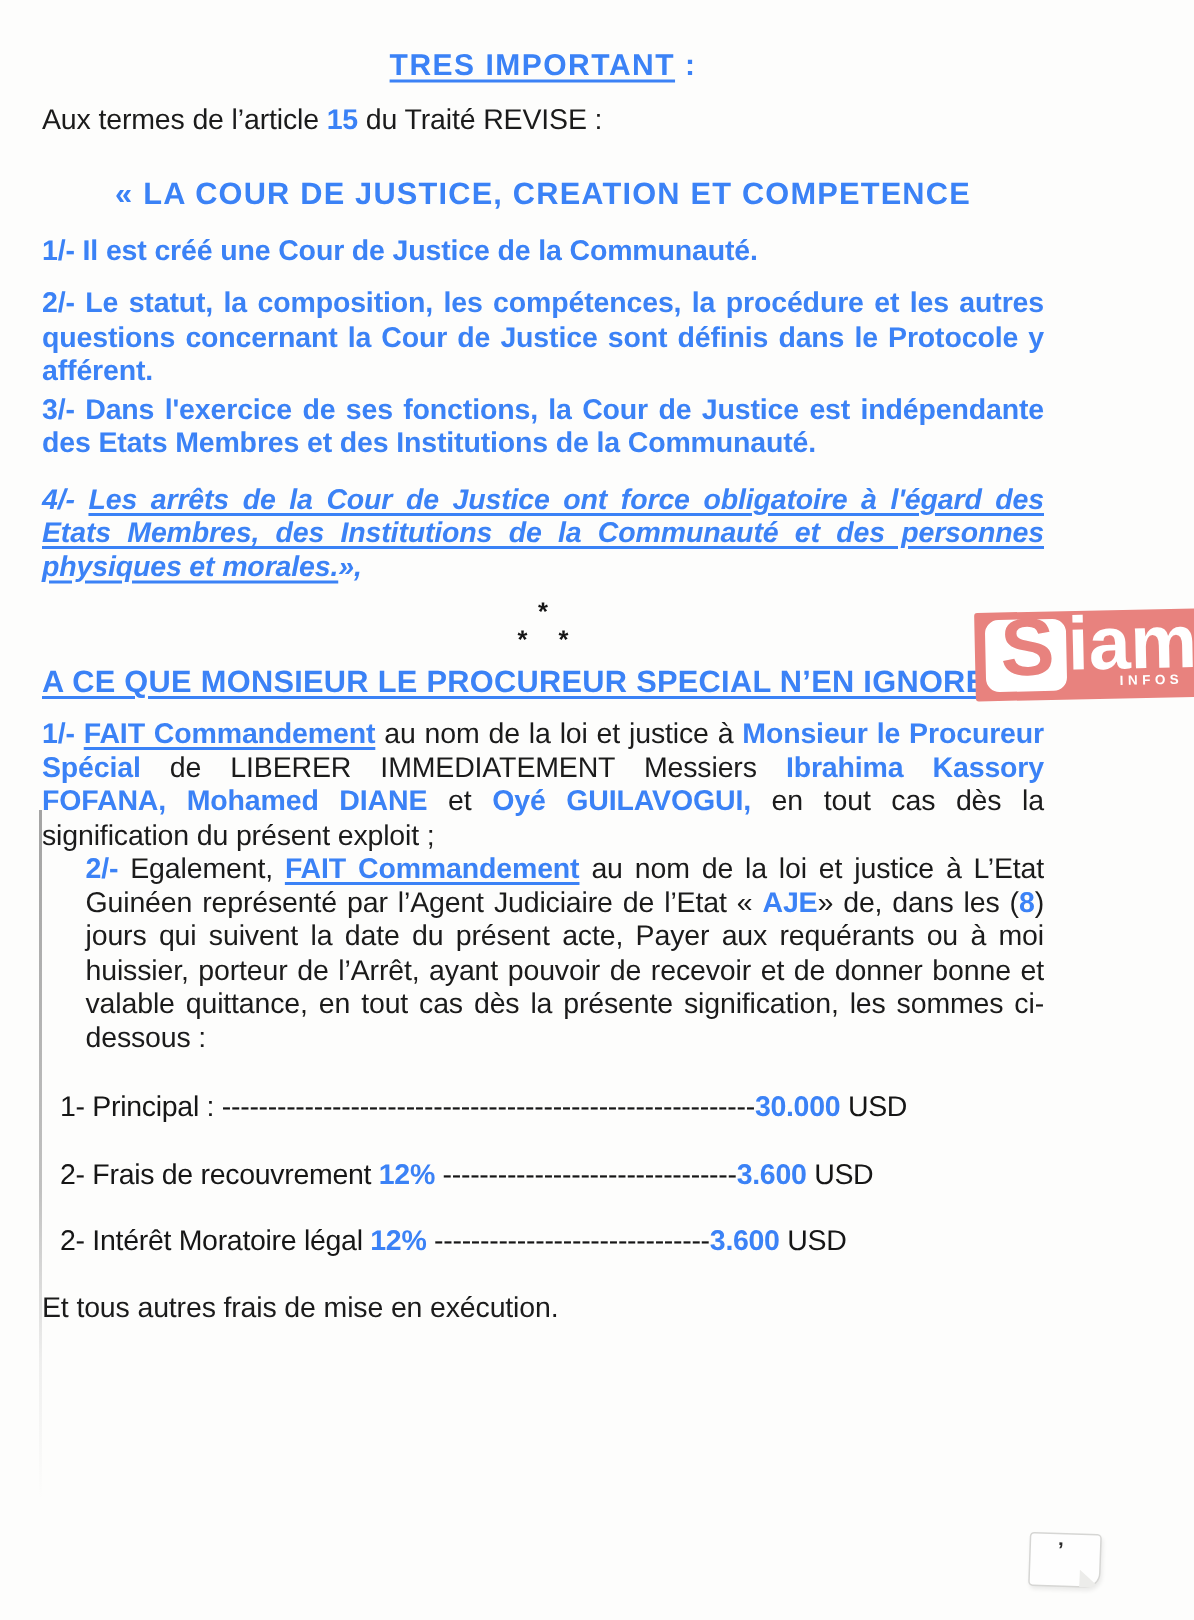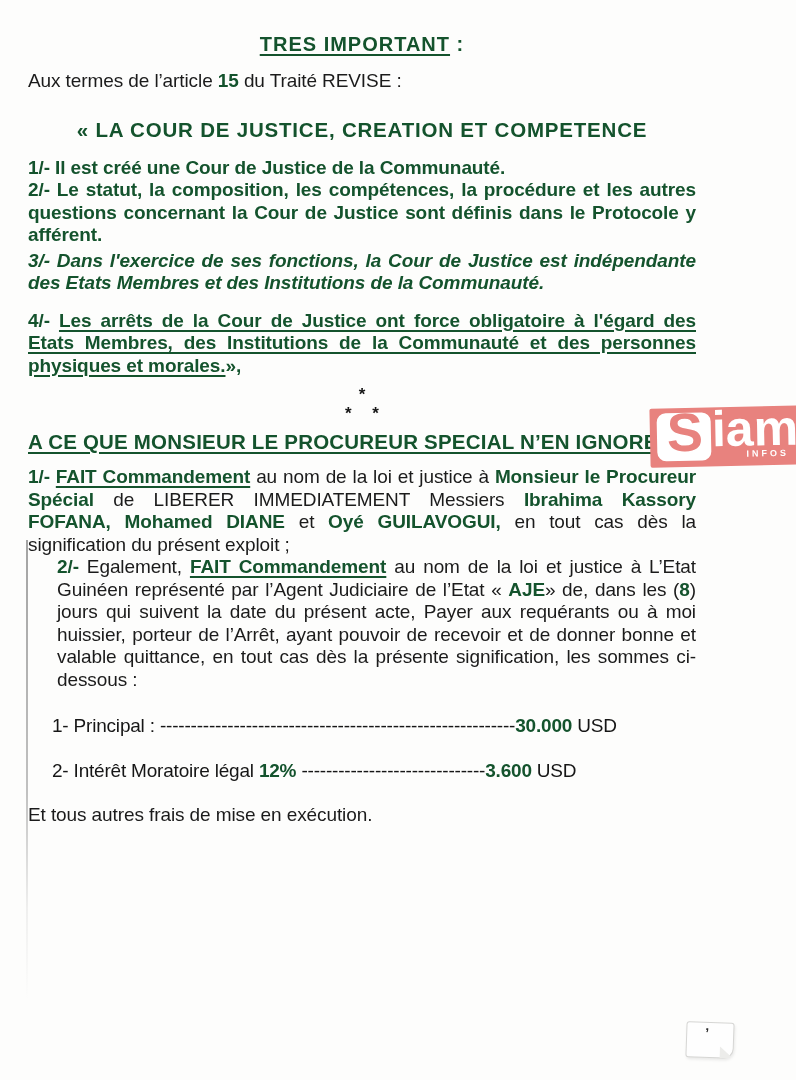--- a/index.html
+++ b/index.html
@@ -18,43 +18,43 @@
     left: 28px; top: 0;
     width: 668px;
   }
   .para {
     font-size: 19px;
     line-height: 22.5px;
     text-align: justify;
     letter-spacing: -0.1px;
     color: #1b1b1b;
   }
-  .b { font-weight: 700; color: #14532d; }
+  .b { font-weight: 700; color: #3b82f6; }
   .u { text-decoration: underline; text-decoration-thickness: 2px; text-underline-offset: 3px; }
 
   .doc-title {
     margin-top: 32px; margin-bottom: 14px;
     text-align: center;
     font-size: 20px; letter-spacing: 1px;
     line-height: 24px;
   }
   .intro        { margin-bottom: 25px; }
   .quote-head   { margin-bottom: 15px; font-size: 20.5px; letter-spacing: 0.8px; line-height: 24px; text-align: center; }
-  .p1           { }
+  .p1           { margin-bottom: 13px; }
   .p2           { margin-bottom: 3px; }
-  .p3           { margin-bottom: 15px; font-style: italic; }
-  .p4           { margin-bottom: 8px; }
+  .p3           { margin-bottom: 15px; }
+  .p4           { margin-bottom: 8px; font-style: italic; }
   .stars        { text-align: center; font-size: 17px; font-weight: 700; line-height: 19px; margin-bottom: 6px; }
   .stars-bottom { word-spacing: 16px; }
   .section-head { margin-bottom: 12px; font-size: 20.5px; letter-spacing: 0.2px; line-height: 25px; text-align: left; }
   .p5           { margin-bottom: 12px; }
   .p6           { }
   .p7           { margin-bottom: 24px; padding-left: 29px; }
   .amount-row   {
-    padding-left: 24px; margin-bottom: 22px;
+    padding-left: 12px; margin-bottom: 22px;
     font-size: 19px; line-height: 22.5px;
     white-space: nowrap; overflow: hidden;
     text-align: left; letter-spacing: -0.2px;
   }
   .total-line   { text-align: center; margin-bottom: 8px; font-size: 19.5px; }
   .footer-line  { text-align: left; }
 
   
   .siam-logo {
     position: absolute;
@@ -138,20 +138,21 @@
 
   <div class="para section-head"><span class="b u">A CE QUE MONSIEUR LE PROCUREUR SPECIAL N’EN IGNORE</span><span class="b">:</span></div>
 
 
   <div class="para p6"><span class="b">1/- </span><span class="b u">FAIT Commandement</span><span> au nom de la loi et justice à </span><span class="b">Monsieur le Procureur Spécial</span><span> de LIBERER IMMEDIATEMENT Messiers </span><span class="b">Ibrahima Kassory FOFANA,</span><span> </span><span class="b">Mohamed DIANE</span><span> et </span><span class="b">Oyé GUILAVOGUI,</span><span> en tout cas dès la signification du présent exploit ;</span></div>
 
   <div class="para p7"><span class="b">2/- </span><span>Egalement, </span><span class="b u">FAIT Commandement</span><span> au nom de la loi et justice à L’Etat Guinéen représenté par l’Agent Judiciaire de l’Etat « </span><span class="b">AJE</span><span>» de, dans les (</span><span class="b">8</span><span>) jours qui suivent la date du présent acte, Payer aux requérants ou à moi huissier, porteur de l’Arrêt, ayant pouvoir de recevoir et de donner bonne et valable quittance, en tout cas dès la présente signification, les sommes ci-dessous :</span></div>
 
   <div class="amount-row"><span>1- Principal : </span><span>----------------------------------------------------------</span><span class="b">30.000</span><span> USD</span></div>
 
+  <div class="amount-row"><span>2- Frais de recouvrement </span><span class="b">12%</span><span> --------------------------------</span><span class="b">3.600</span><span> USD</span></div>
 
   <div class="amount-row"><span>2- Intérêt Moratoire légal </span><span class="b">12%</span><span> ------------------------------</span><span class="b">3.600</span><span> USD</span></div>
 
 
   <div class="para footer-line"><span>Et tous autres frais de mise en exécution.</span></div>
 </div>
 
 <div class="siam-logo" style="background: rgb(232, 130, 126);">
   <span class="siam-box"></span>
   <span class="siam-s" style="color: rgb(232, 130, 126);">S</span>

